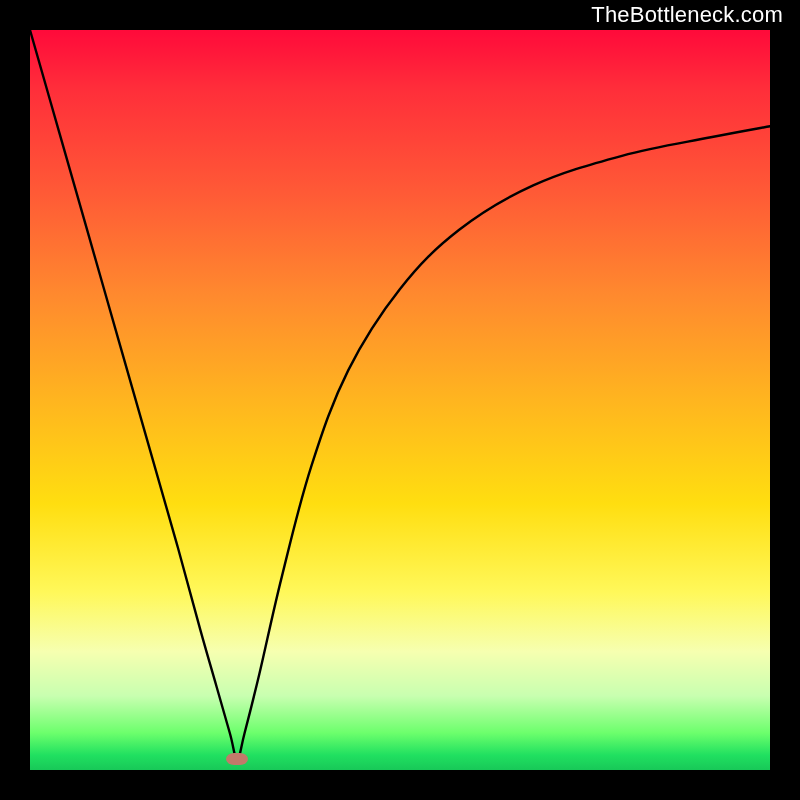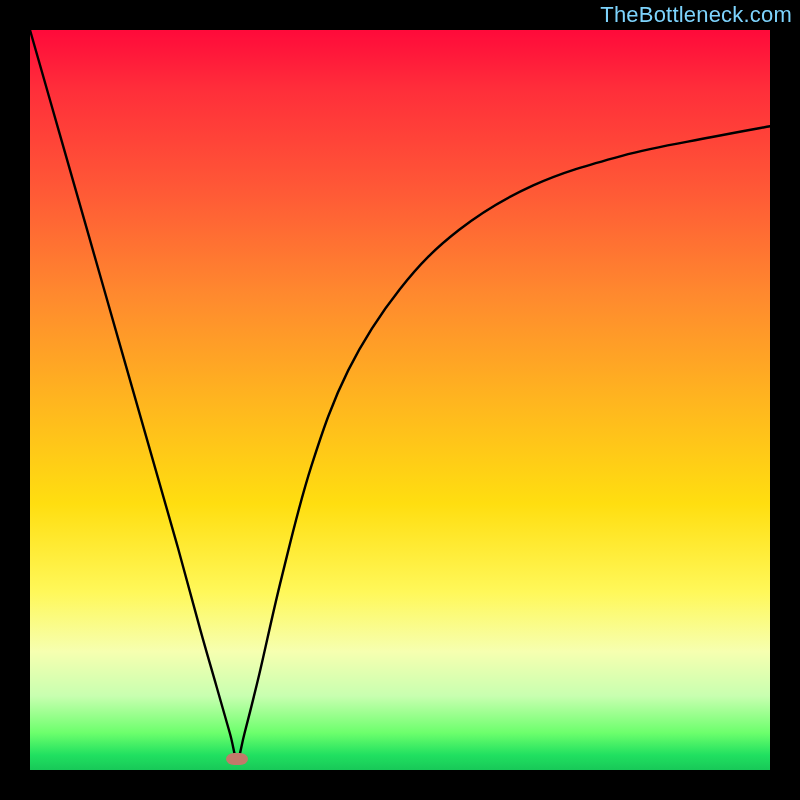--- a/index.html
+++ b/index.html
@@ -37,22 +37,22 @@
       #f6ffb0 84%,
       #c8ffb0 90%,
       #6cff6c 95%,
       #20e060 98%,
       #18c858 100%
     );
   }
   .watermark {
     position: absolute;
     top: 2px;
-    right: 8px;
-    color: #7dd3fc;
+    right: 17px;
+    color: #ffffff;
     font-size: 22px;
     font-weight: 500;
     letter-spacing: 0.2px;
     user-select: none;
   }
   svg.curve {
     position: absolute;
     left: 0; top: 0;
     width: 740px;
     height: 740px;

